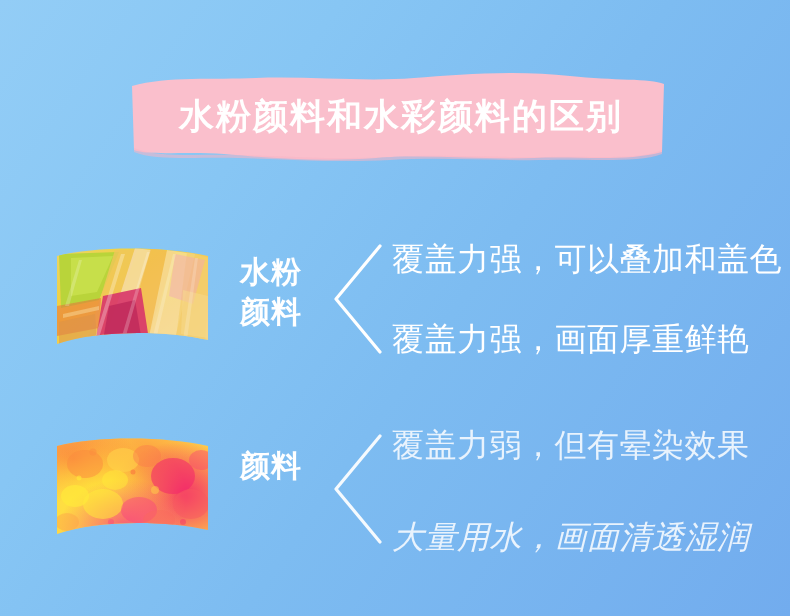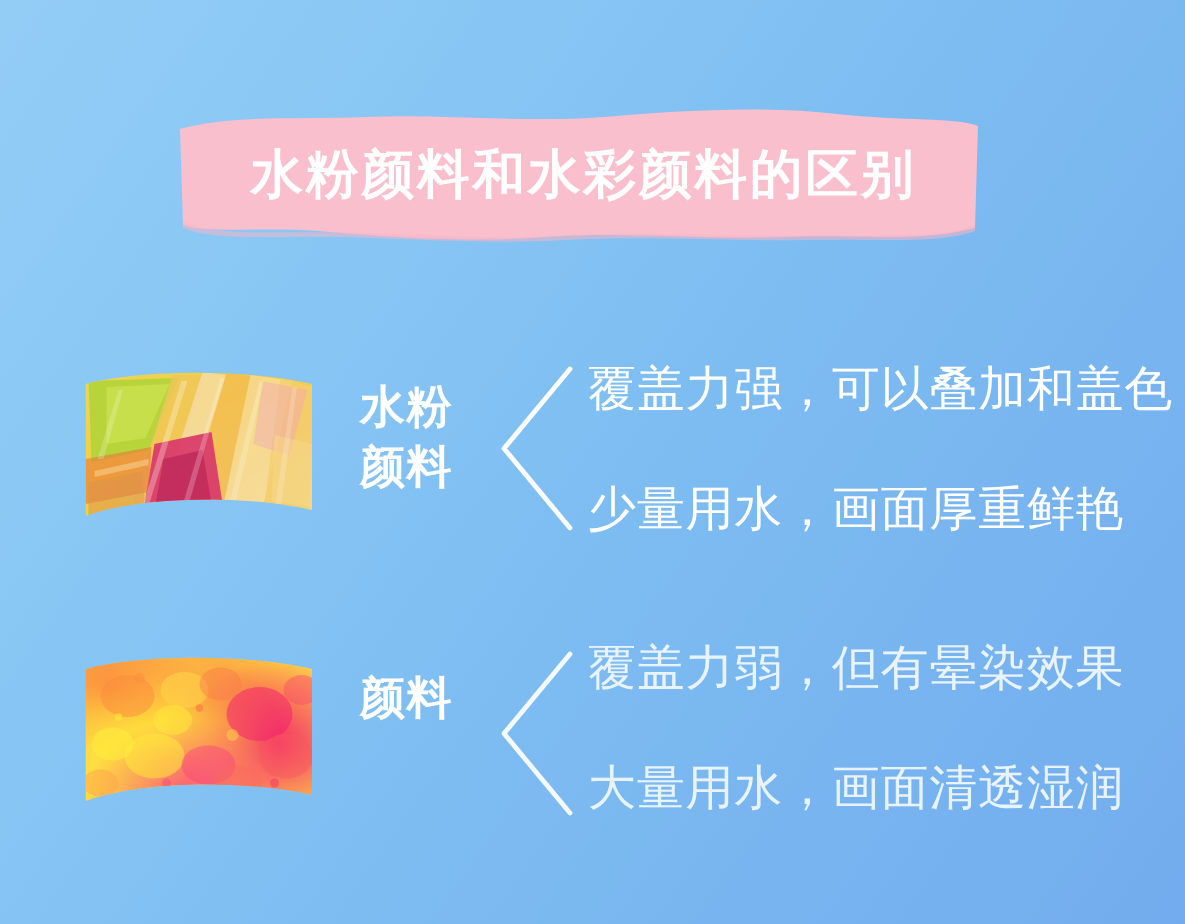--- a/index.html
+++ b/index.html
@@ -17,21 +17,21 @@
     position: relative;
     width: 790px;
     height: 616px;
     background: linear-gradient(125deg, #93cdf6 0%, #87c6f4 28%, #7dbcf1 55%, #72acee 100%);
     overflow: hidden;
   }
 
   
   .banner-wrap {
     position: absolute;
-    left: 116px;
+    left: 128px;
     top: 68px;
     width: 540px;
     height: 96px;
   }
   .banner-svg {
     position: absolute;
     left: 0;
     top: 0;
     width: 540px;
     height: 96px;
@@ -122,21 +122,21 @@
     font-weight: normal;
     letter-spacing: 0.5px;
     white-space: nowrap;
     line-height: 30px;
   }
   .bullet.b1 { top: 6px; }
   .bullet.b2 { top: 86px; }
 
   #row-watercolor .bullet { color: #f2f8fe; opacity: 0.93; }
   #row-watercolor .bullet.b1 { top: 2px; font-family: Liberation Serif, serif; }
-  #row-watercolor .bullet.b2 { top: 82px; }
+  #row-watercolor .bullet.b2 { top: 94px; font-style: italic; }
   #row-watercolor .cat-label { top: 18px; }
 </style>
 </head>
 <body>
 
 <div id="infographic">
 
   <div class="banner-wrap">
     <svg class="banner-svg" viewBox="0 0 540 96" preserveAspectRatio="none">
       <path d="M4,18 C40,8 86,12 128,10 C180,8 236,14 286,10
@@ -203,21 +203,21 @@
     </div>
 
     <div class="bracket">
       <svg viewBox="0 0 54 118">
         <polyline points="50,6 6,59 50,112" fill="none" stroke="#ffffff" stroke-width="3.2" stroke-linecap="round" stroke-linejoin="round"></polyline>
       </svg>
     </div>
 
     <div class="bullets">
       <div class="bullet b1">覆盖力强，可以叠加和盖色</div>
-      <div class="bullet b2">少量用水，画面厚重鲜艳</div>
+      <div class="bullet b2">覆盖力强，画面厚重鲜艳</div>
     </div>
   </div>
 
   <div class="row" id="row-watercolor">
 
     <div class="swatch">
       <svg viewBox="0 0 155 112" preserveAspectRatio="none">
         <defs>
           <clipPath id="clipW">
             <path d="M2,12 C40,2 110,2 153,12 L153,96 C110,86 40,86 2,100 Z"></path>

